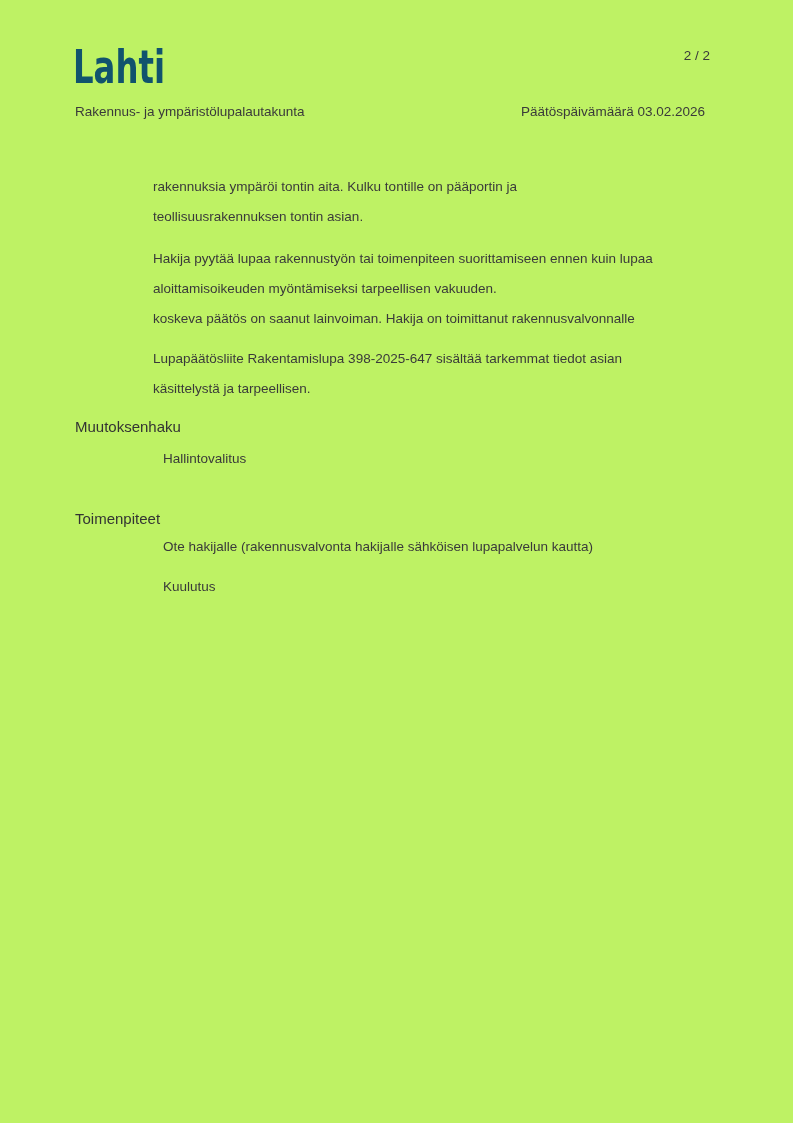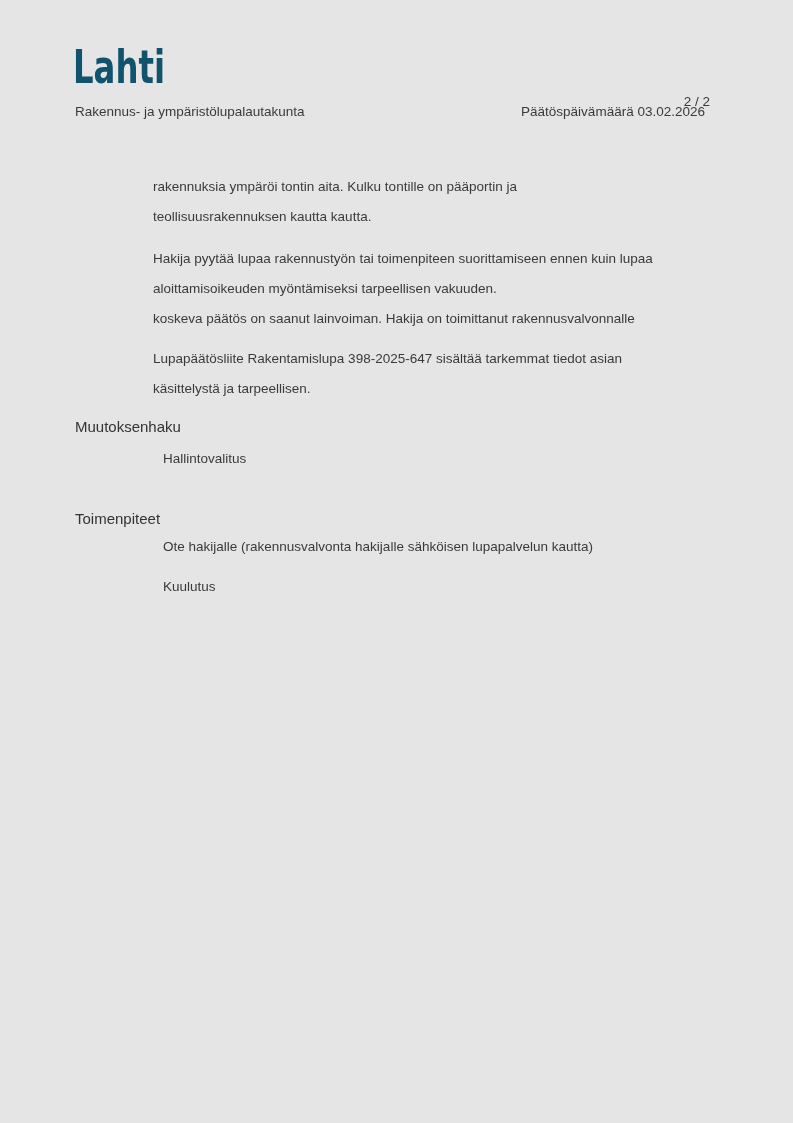--- a/index.html
+++ b/index.html
@@ -4,21 +4,21 @@
 <style>
   html, body {
     margin: 0;
     padding: 0;
     background: #ffffff;
   }
   .page {
     position: relative;
     width: 793px;
     height: 1123px;
-    background: #e5e5e5;
+    background: #bef264;
     font-family: "Liberation Sans", sans-serif;
     color: #3a3a3a;
     overflow: hidden;
   }
   .logo-wrap {
     position: absolute;
     top: 39px;
     left: 73px;
     width: 100px;
     height: 48px;
@@ -28,21 +28,20 @@
     font-weight: 800;
     font-size: 46px;
   }
   .page-num {
     position: absolute;
     top: 41px;
     right: 83px;
     font-size: 13.5px;
     line-height: 30px;
     text-align: left;
-    margin-top: 46px;
   }
   .header-row {
     position: absolute;
     top: 97px;
     left: 75px;
     width: 630px;
     display: flex;
     justify-content: space-between;
     font-size: 13.5px;
     line-height: 30px;
@@ -92,21 +91,21 @@
 
   <div class="page-num">2 / 2</div>
 
   <div class="header-row">
     <span>Rakennus- ja ympäristölupalautakunta</span>
     <span><span>Päätöspäivämäärä</span>&nbsp;<span>03.02.2026</span></span>
   </div>
 
   <div class="para para-1">
     <div>rakennuksia ympäröi tontin aita. Kulku tontille on pääportin ja</div>
-    <div>teollisuusrakennuksen kautta kautta.</div>
+    <div>teollisuusrakennuksen tontin asian.</div>
   </div>
 
   <div class="para para-2">
     <div>Hakija pyytää lupaa rakennustyön tai toimenpiteen suorittamiseen ennen kuin lupaa</div>
     <div>aloittamisoikeuden myöntämiseksi tarpeellisen vakuuden.</div>
     <div>koskeva päätös on saanut lainvoiman. Hakija on toimittanut rakennusvalvonnalle</div>
   </div>
 
   <div class="para para-3">
     <div>Lupapäätösliite Rakentamislupa 398-2025-647 sisältää tarkemmat tiedot asian</div>

